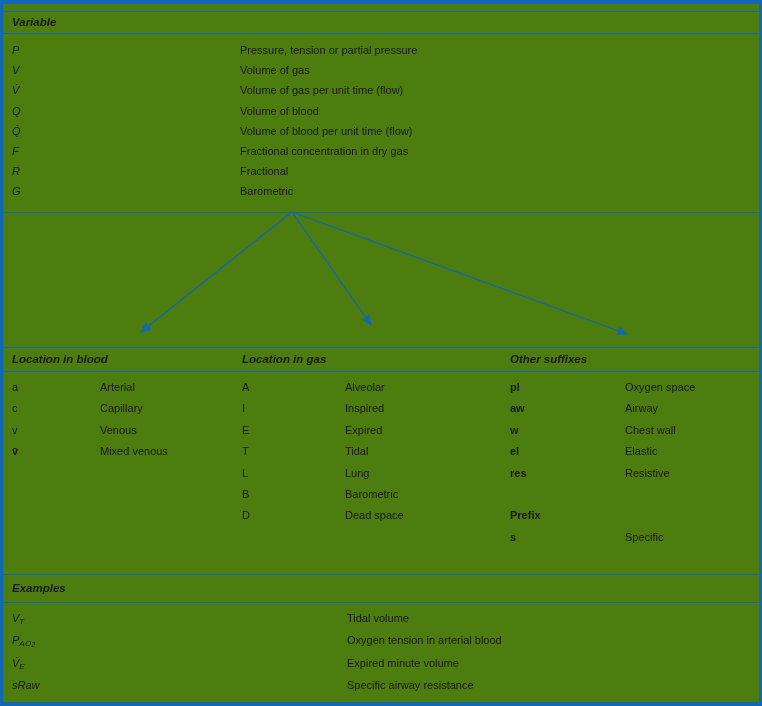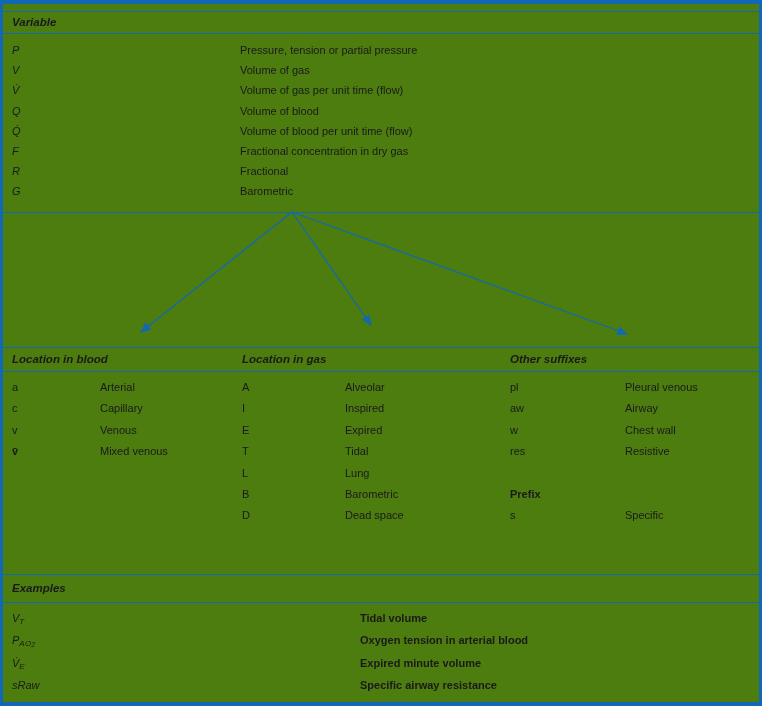--- a/index.html
+++ b/index.html
@@ -25,27 +25,27 @@
   .row { position:relative; }
   .sym, .desc { position:absolute; font-size:11px; white-space:nowrap; }
   
   .sec1 .row { height:20.2px; line-height:20.2px; }
   .sec1 .sym { left:9px; font-style:italic; }
   .sec1 .desc { left:237px; }
   
   .colrows .row { height:21.4px; line-height:21.4px; }
   .col1 .sym { left:9px; }   .col1 .desc { left:97px; }
   .col2 .sym { left:239px; } .col2 .desc { left:342px; }
-  .col3 .sym { left:507px; } .col3 .desc { left:622px; }
+  .col3 .sym { left:507px;font-weight:bold; } .col3 .desc { left:622px; }
   .bold { font-weight:bold; }
   .prefix-label { font-weight:bold; font-style:normal; }
   
   .ex .row { height:22.3px; line-height:22.3px; }
   .ex .sym { left:9px; font-style:italic; }
-  .ex .desc { left:357px; font-style:normal;font-weight:bold; }
+  .ex .desc { left:344px; font-style:normal; }
   .sub  { font-size:8px; font-style:italic; vertical-align:-2px; letter-spacing:0.2px; }
   .sub2 { font-size:7px; vertical-align:-3px; }
   .arrows { position:absolute; left:0; top:0; pointer-events:none; }
 </style>
 </head>
 <body>
 
 <div class="canvas">
 
   <svg class="arrows" width="756" height="698" viewBox="0 0 756 698">
@@ -151,31 +151,35 @@
     </div>
     <div class="row">
       <span class="sym">D</span>
       <span class="desc">Dead space</span>
     </div>
   </div>
 
   <div class="rows colrows col3" style="top:373px">
     <div class="row">
       <span class="sym">pl</span>
-      <span class="desc">Pleural venous</span>
+      <span class="desc">Oxygen space</span>
     </div>
     <div class="row">
       <span class="sym">aw</span>
       <span class="desc">Airway</span>
     </div>
     <div class="row">
       <span class="sym">w</span>
       <span class="desc">Chest wall</span>
     </div>
     <div class="row">
+      <span class="sym">el</span>
+      <span class="desc">Elastic</span>
+    </div>
+    <div class="row">
       <span class="sym">res</span>
       <span class="desc">Resistive</span>
     </div>
     <div class="row"></div>
     <div class="row">
       <span class="sym prefix-label">Prefix</span>
     </div>
     <div class="row">
       <span class="sym">s</span>
       <span class="desc">Specific</span>

